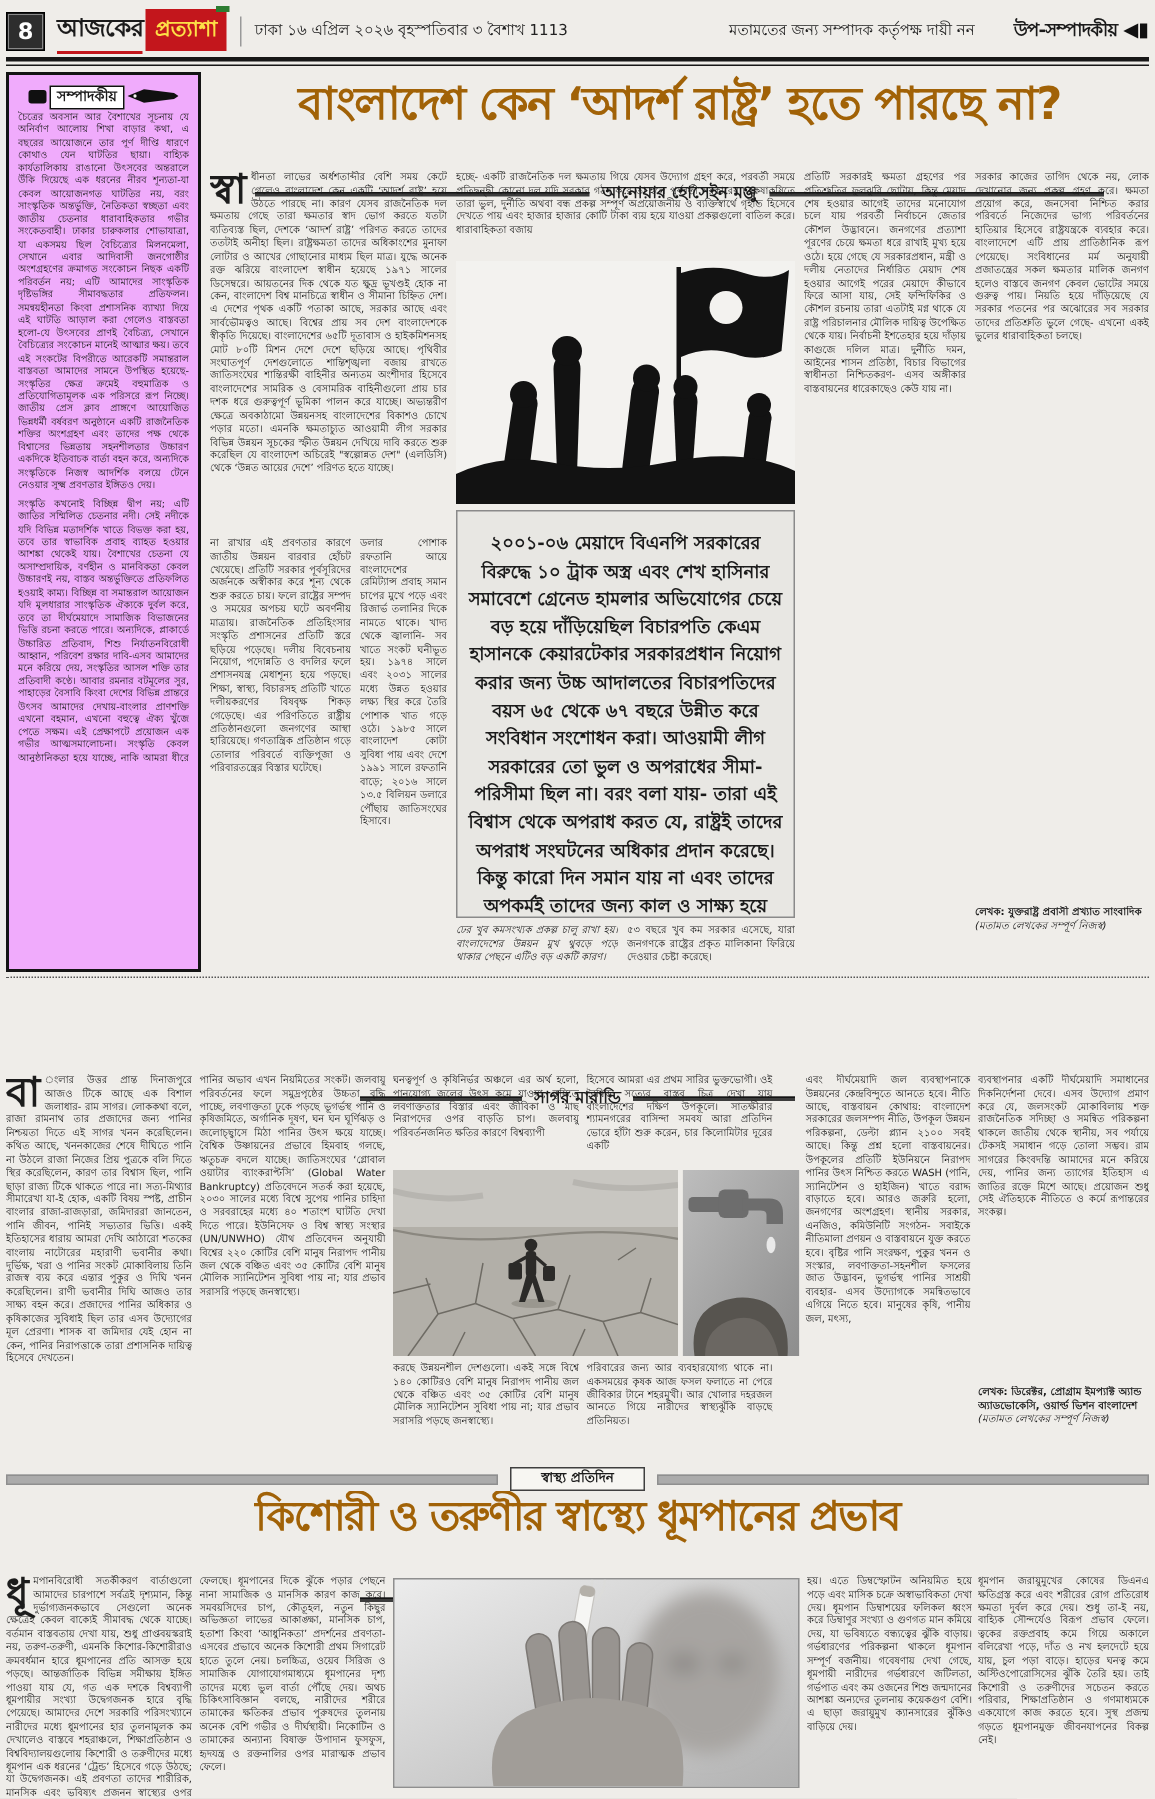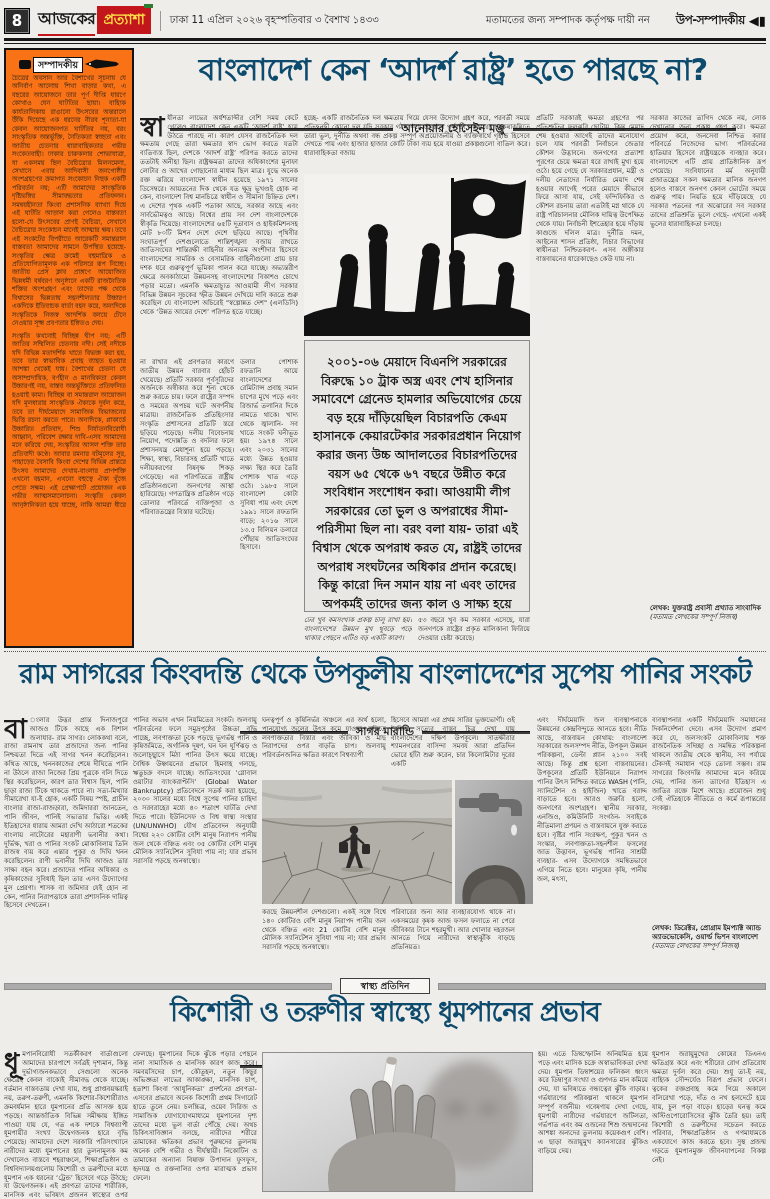--- a/index.html
+++ b/index.html
@@ -15,32 +15,32 @@
   .mh-green{position:absolute;top:-2px;right:-2px;width:9px;height:4px;background:#2e7d32;}
   .hsep{width:1px;height:20px;background:#999;margin:0 9px;}
   .dateline{font-size:10px;color:#222;}
   .disclaimer{font-size:10px;color:#222;margin-left:auto;}
   .section-wrap{display:flex;align-items:center;margin-left:26px;}
   .section{font-size:12px;font-weight:800;letter-spacing:-0.5px;}
   .sec-mark{font-size:13px;margin-left:4px;color:#111;}
   .rule1{left:4px;top:38px;width:762px;border-top:3px solid #171717;}
   .rule2{left:4px;top:43px;width:762px;border-top:1px solid #171717;}
   
-  #edbox{left:4px;top:48px;width:130px;height:600px;border:2px solid #141414;background:#f97316;box-sizing:border-box;padding:5px 6px;overflow:hidden;}
+  #edbox{left:4px;top:48px;width:130px;height:600px;border:2px solid #141414;background:#f0abfc;box-sizing:border-box;padding:5px 6px;overflow:hidden;}
   .ed-label-row{display:flex;align-items:center;justify-content:center;gap:2px;}
   .ed-blob{width:12px;height:9px;background:#101010;border-radius:2px;}
   .ed-label{border:1px solid #101010;padding:0 4px;font-size:9.5px;font-weight:bold;line-height:14px;background:#fff;}
   .ed-title{font-size:15px;line-height:1.25;font-weight:800;text-align:center;margin:6px 0 7px;letter-spacing:-0.3px;}
   .ed-body{font-size:6.4px;line-height:1.32;text-align:justify;height:434px;overflow:hidden;}
   .ed-body p{margin:0 0 4px;}
   
   .col{position:absolute;font-size:6.6px;line-height:1.34;text-align:justify;overflow:hidden;color:#1c1c1c;}
   .dropcap{float:left;font-weight:800;font-size:27px;line-height:24px;padding:1px 3px 0 0;}
   
-  .h1{position:absolute;font-weight:800;text-align:center;color:#0c4a6e;letter-spacing:-1px;white-space:nowrap;overflow:hidden;}
+  .h1{position:absolute;font-weight:800;text-align:center;color:#a16207;letter-spacing:-1px;white-space:nowrap;overflow:hidden;}
   .byline{position:absolute;display:flex;align-items:center;gap:8px;margin-top:28px;}
   .byline .brule{flex:1;height:3px;background:#3c3c3c;border-top:1px solid #141414;box-sizing:border-box;}
   .byline .bname{font-size:11px;font-weight:bold;white-space:nowrap;}
   
   #pullquote{left:304px;top:340px;width:226px;height:272px;box-sizing:border-box;background:#e8e7e3;border:1px solid #8a8a8a;padding:12px 7px;font-size:12px;line-height:1.55;font-weight:700;text-align:center;overflow:hidden;}
   #fig1{left:304px;top:174px;width:226px;height:162px;background:#f4f3f1;overflow:hidden;}
   .author{font-size:6.8px;line-height:1.35;overflow:hidden;}
   .author .a1{font-weight:bold;}
   .author .a2{font-style:italic;}
   .dotrule{left:4px;top:651px;width:762px;border-top:1px dotted #555;}
@@ -58,21 +58,21 @@
 
 <div id="page">
 
   <div id="hdr" class="abs">
     <div class="pagenum">8</div>
     <div class="masthead">
       <span class="mh-black">আজকের</span>
       <span class="mh-red"><span>প্রত্যাশা</span><span class="mh-green"></span></span>
     </div>
     <div class="hsep"></div>
-    <div class="dateline">ঢাকা 11 এপ্রিল ২০২৬ বৃহস্পতিবার ৩ বৈশাখ ১৪৩৩</div>
+    <div class="dateline">ঢাকা ১৬ এপ্রিল ২০২৬ বৃহস্পতিবার ৩ বৈশাখ 1113</div>
     <div class="disclaimer">মতামতের জন্য সম্পাদক কর্তৃপক্ষ দায়ী নন</div>
     <div class="section-wrap">
       <div class="section">উপ-সম্পাদকীয়</div>
       <div class="sec-mark">◀▮</div>
     </div>
   </div>
   <div class="abs rule1"></div>
   <div class="abs rule2"></div>
 
   <div id="edbox" class="abs">
@@ -136,21 +136,20 @@
   <div class="col" style="left:536px;top:114px;width:108px;height:532px;">প্রতিটি সরকারই ক্ষমতা গ্রহণের পর প্রতিশ্রুতির ফুলঝুরি ছোটায়, কিন্তু মেয়াদ শেষ হওয়ার আগেই তাদের মনোযোগ চলে যায় পরবর্তী নির্বাচনে জেতার কৌশল উদ্ভাবনে। জনগণের প্রত্যাশা পূরণের চেয়ে ক্ষমতা ধরে রাখাই মুখ্য হয়ে ওঠে। হয়ে গেছে যে সরকারপ্রধান, মন্ত্রী ও দলীয় নেতাদের নির্ধারিত মেয়াদ শেষ হওয়ার আগেই পরের মেয়াদে কীভাবে ফিরে আসা যায়, সেই ফন্দিফিকির ও কৌশল রচনায় তারা এতটাই মগ্ন থাকে যে রাষ্ট্র পরিচালনার মৌলিক দায়িত্ব উপেক্ষিত থেকে যায়। নির্বাচনী ইশতেহার হয়ে দাঁড়ায় কাগুজে দলিল মাত্র। দুর্নীতি দমন, আইনের শাসন প্রতিষ্ঠা, বিচার বিভাগের স্বাধীনতা নিশ্চিতকরণ- এসব অঙ্গীকার বাস্তবায়নের ধারেকাছেও কেউ যায় না।</div>
   <div class="col" style="left:650px;top:114px;width:116px;height:486px;">সরকার কাজের তাগিদ থেকে নয়, লোক দেখানোর জন্য প্রকল্প গ্রহণ করে। ক্ষমতা প্রয়োগ করে, জনসেবা নিশ্চিত করার পরিবর্তে নিজেদের ভাগ্য পরিবর্তনের হাতিয়ার হিসেবে রাষ্ট্রযন্ত্রকে ব্যবহার করে। বাংলাদেশে এটি প্রায় প্রাতিষ্ঠানিক রূপ পেয়েছে। সংবিধানের মর্ম অনুযায়ী প্রজাতন্ত্রের সকল ক্ষমতার মালিক জনগণ হলেও বাস্তবে জনগণ কেবল ভোটের সময়ে গুরুত্ব পায়। নিয়তি হয়ে দাঁড়িয়েছে যে সরকার পতনের পর অঝোরের সব সরকার তাদের প্রতিশ্রুতি ভুলে গেছে- এখনো একই ভুলের ধারাবাহিকতা চলছে।</div>
 
   <div class="abs author" style="left:650px;top:604px;width:116px;height:42px;">
     <div class="a1">লেখক: যুক্তরাষ্ট্র প্রবাসী প্রখ্যাত সাংবাদিক</div>
     <div class="a2">(মতামত লেখকের সম্পূর্ণ নিজস্ব)</div>
   </div>
 
   <div class="abs dotrule"></div>
 
-  <div class="h1" style="left:4px;top:654px;width:762px;height:40px;font-size:27px;line-height:40px;">রাম সাগরের কিংবদন্তি থেকে উপকূলীয় বাংলাদেশের সুপেয় পানির সংকট</div>
   <div class="byline" style="left:240px;top:698px;width:290px;height:13px;">
     <span class="brule"></span>
     <span class="bname">সাগর মারান্ডি</span>
     <span class="brule"></span>
   </div>
 
   <div class="col" style="left:4px;top:716px;width:124px;height:258px;"><span class="dropcap">বা</span><span>ংলার উত্তর প্রান্ত দিনাজপুরে আজও টিকে আছে এক বিশাল জলাধার- রাম সাগর। লোককথা বলে, রাজা রামনাথ তার প্রজাদের জন্য পানির নিশ্চয়তা দিতে এই সাগর খনন করেছিলেন। কথিত আছে, খননকাজের শেষে দীঘিতে পানি না উঠলে রাজা নিজের প্রিয় পুত্রকে বলি দিতে স্থির করেছিলেন, কারণ তার বিশ্বাস ছিল, পানি ছাড়া রাজ্য টিকে থাকতে পারে না। সত্য-মিথ্যার সীমারেখা যা-ই হোক, একটি বিষয় স্পষ্ট, প্রাচীন বাংলার রাজা-রাজড়ারা, জমিদাররা জানতেন, পানি জীবন, পানিই সভ্যতার ভিত্তি। একই ইতিহাসের ধারায় আমরা দেখি আঠারো শতকের বাংলায় নাটোরের মহারাণী ভবানীর কথা। দুর্ভিক্ষ, খরা ও পানির সংকট মোকাবিলায় তিনি রাজস্ব ব্যয় করে এন্তার পুকুর ও দিঘি খনন করেছিলেন। রাণী ভবানীর দিঘি আজও তার সাক্ষ্য বহন করে। প্রজাদের পানির অধিকার ও কৃষিকাজের সুবিধাই ছিল তার এসব উদ্যোগের মূল প্রেরণা। শাসক বা জমিদার যেই হোন না কেন, পানির নিরাপত্তাকে তারা প্রশাসনিক দায়িত্ব হিসেবে দেখতেন।</span></div>
   <div class="col" style="left:133px;top:716px;width:124px;height:258px;">পানির অভাব এখন নিয়মিতের সংকট। জলবায়ু পরিবর্তনের ফলে সমুদ্রপৃষ্ঠের উচ্চতা বৃদ্ধি পাচ্ছে, লবণাক্ততা ঢুকে পড়ছে ভূগর্ভস্থ পানি ও কৃষিজমিতে, অর্গানিক দূষণ, ঘন ঘন ঘূর্ণিঝড় ও জলোচ্ছ্বাসে মিঠা পানির উৎস ক্ষয়ে যাচ্ছে। বৈশ্বিক উষ্ণায়নের প্রভাবে হিমবাহ গলছে, ঋতুচক্র বদলে যাচ্ছে। জাতিসংঘের ‘গ্লোবাল ওয়াটার ব্যাংকরাপ্টসি’ (Global Water Bankruptcy) প্রতিবেদনে সতর্ক করা হয়েছে, ২০৩০ সালের মধ্যে বিশ্বে সুপেয় পানির চাহিদা ও সরবরাহের মধ্যে ৪০ শতাংশ ঘাটতি দেখা দিতে পারে। ইউনিসেফ ও বিশ্ব স্বাস্থ্য সংস্থার (UN/UNWHO) যৌথ প্রতিবেদন অনুযায়ী বিশ্বের ২২০ কোটির বেশি মানুষ নিরাপদ পানীয় জল থেকে বঞ্চিত এবং ৩৫ কোটির বেশি মানুষ মৌলিক স্যানিটেশন সুবিধা পায় না; যার প্রভাব সরাসরি পড়ছে জনস্বাস্থ্যে।</div>
   <div class="col" style="left:262px;top:716px;width:124px;height:62px;">ঘনত্বপূর্ণ ও কৃষিনির্ভর অঞ্চলে এর অর্থ হলো, পানযোগ্য জলের উৎস কমে যাওয়া, কৃষিতে লবণাক্ততার বিস্তার এবং জীবিকা ও মাছ নিরাপদের ওপর বাড়তি চাপ। জলবায়ু পরিবর্তনজনিত ক্ষতির কারণে বিশ্বব্যাপী</div>
   <div class="col" style="left:391px;top:716px;width:124px;height:62px;">হিসেবে আমরা এর প্রথম সারির ভুক্তভোগী। ওই বৈশ্বিক সত্যের বাস্তব চিত্র দেখা যায় বাংলাদেশের দক্ষিণ উপকূলে। সাতক্ষীরার শ্যামনগরের বাসিন্দা সমবয আরা প্রতিদিন ভোরে হাঁটা শুরু করেন, চার কিলোমিটার দূরের একটি</div>
@@ -191,21 +190,21 @@
           <rect x="24" y="13" width="20" height="19" rx="4"></rect>
           <path d="M40 19 h18 q9 0 9 10 v7 h-11 v-6 q0 -3 -4 -3 h-12 z"></path>
         </g>
         <ellipse cx="59" cy="50" rx="3" ry="5.5" fill="#e9e9e9"></ellipse>
         <path d="M8 124 q-4 -28 17 -36 q15 -6 30 0 q17 8 15 36 z" fill="#57544f"></path>
         <path d="M15 124 q0 -20 21 -25 q22 -4 28 25 z" fill="#6b6762"></path>
       </svg>
     </div>
   </div>
 
-  <div class="col" style="left:262px;top:908px;width:124px;height:66px;">করছে উন্নয়নশীল দেশগুলো। একই সঙ্গে বিশ্বে ১৪০ কোটিরও বেশি মানুষ নিরাপদ পানীয় জল থেকে বঞ্চিত এবং 21 কোটির বেশি মানুষ মৌলিক স্যানিটেশন সুবিধা পায় না; যার প্রভাব সরাসরি পড়ছে জনস্বাস্থ্যে।</div>
+  <div class="col" style="left:262px;top:908px;width:124px;height:66px;">করছে উন্নয়নশীল দেশগুলো। একই সঙ্গে বিশ্বে ১৪০ কোটিরও বেশি মানুষ নিরাপদ পানীয় জল থেকে বঞ্চিত এবং ৩৫ কোটির বেশি মানুষ মৌলিক স্যানিটেশন সুবিধা পায় না; যার প্রভাব সরাসরি পড়ছে জনস্বাস্থ্যে।</div>
   <div class="col" style="left:391px;top:908px;width:124px;height:66px;">পরিবারের জন্য আর ব্যবহারযোগ্য থাকে না। একসময়ের কৃষক আজ ফসল ফলাতে না পেরে জীবিকার টানে শহরমুখী। আর খোলার দহরজল আনতে গিয়ে নারীদের স্বাস্থ্যঝুঁকি বাড়ছে প্রতিনিয়ত।</div>
   <div class="col" style="left:537px;top:716px;width:110px;height:258px;">এবং দীর্ঘমেয়াদি জল ব্যবস্থাপনাকে উন্নয়নের কেন্দ্রবিন্দুতে আনতে হবে। নীতি আছে, বাস্তবায়ন কোথায়: বাংলাদেশ সরকারের জলসম্পদ নীতি, উপকূল উন্নয়ন পরিকল্পনা, ডেল্টা প্ল্যান ২১০০ সবই আছে। কিন্তু প্রশ্ন হলো বাস্তবায়নের। উপকূলের প্রতিটি ইউনিয়নে নিরাপদ পানির উৎস নিশ্চিত করতে WASH (পানি, স্যানিটেশন ও হাইজিন) খাতে বরাদ্দ বাড়াতে হবে। আরও জরুরি হলো, জনগণের অংশগ্রহণ। স্থানীয় সরকার, এনজিও, কমিউনিটি সংগঠন- সবাইকে নীতিমালা প্রণয়ন ও বাস্তবায়নে যুক্ত করতে হবে। বৃষ্টির পানি সংরক্ষণ, পুকুর খনন ও সংস্কার, লবণাক্ততা-সহনশীল ফসলের জাত উদ্ভাবন, ভূগর্ভস্থ পানির সাশ্রয়ী ব্যবহার- এসব উদ্যোগকে সমন্বিতভাবে এগিয়ে নিতে হবে। মানুষের কৃষি, পানীয় জল, মৎস্য,</div>
   <div class="col" style="left:652px;top:716px;width:114px;height:224px;">ব্যবস্থাপনার একটি দীর্ঘমেয়াদি সমাধানের দিকনির্দেশনা দেবে। এসব উদ্যোগ প্রমাণ করে যে, জলসংকট মোকাবিলায় শক্ত রাজনৈতিক সদিচ্ছা ও সমন্বিত পরিকল্পনা থাকলে জাতীয় থেকে স্থানীয়, সব পর্যায়ে টেকসই সমাধান গড়ে তোলা সম্ভব। রাম সাগরের কিংবদন্তি আমাদের মনে করিয়ে দেয়, পানির জন্য ত্যাগের ইতিহাস এ জাতির রক্তে মিশে আছে। প্রয়োজন শুধু সেই ঐতিহ্যকে নীতিতে ও কর্মে রূপান্তরের সংকল্প।</div>
 
   <div class="abs author" style="left:652px;top:924px;width:114px;height:32px;">
     <div class="a1">লেখক: ডিরেক্টর, প্রোগ্রাম ইমপ্যাক্ট অ্যান্ড অ্যাডভোকেসি, ওয়ার্ল্ড ভিশন বাংলাদেশ</div>
     <div class="a2">(মতামত লেখকের সম্পূর্ণ নিজস্ব)</div>
   </div>
 
   <div id="healthbar" class="abs">

